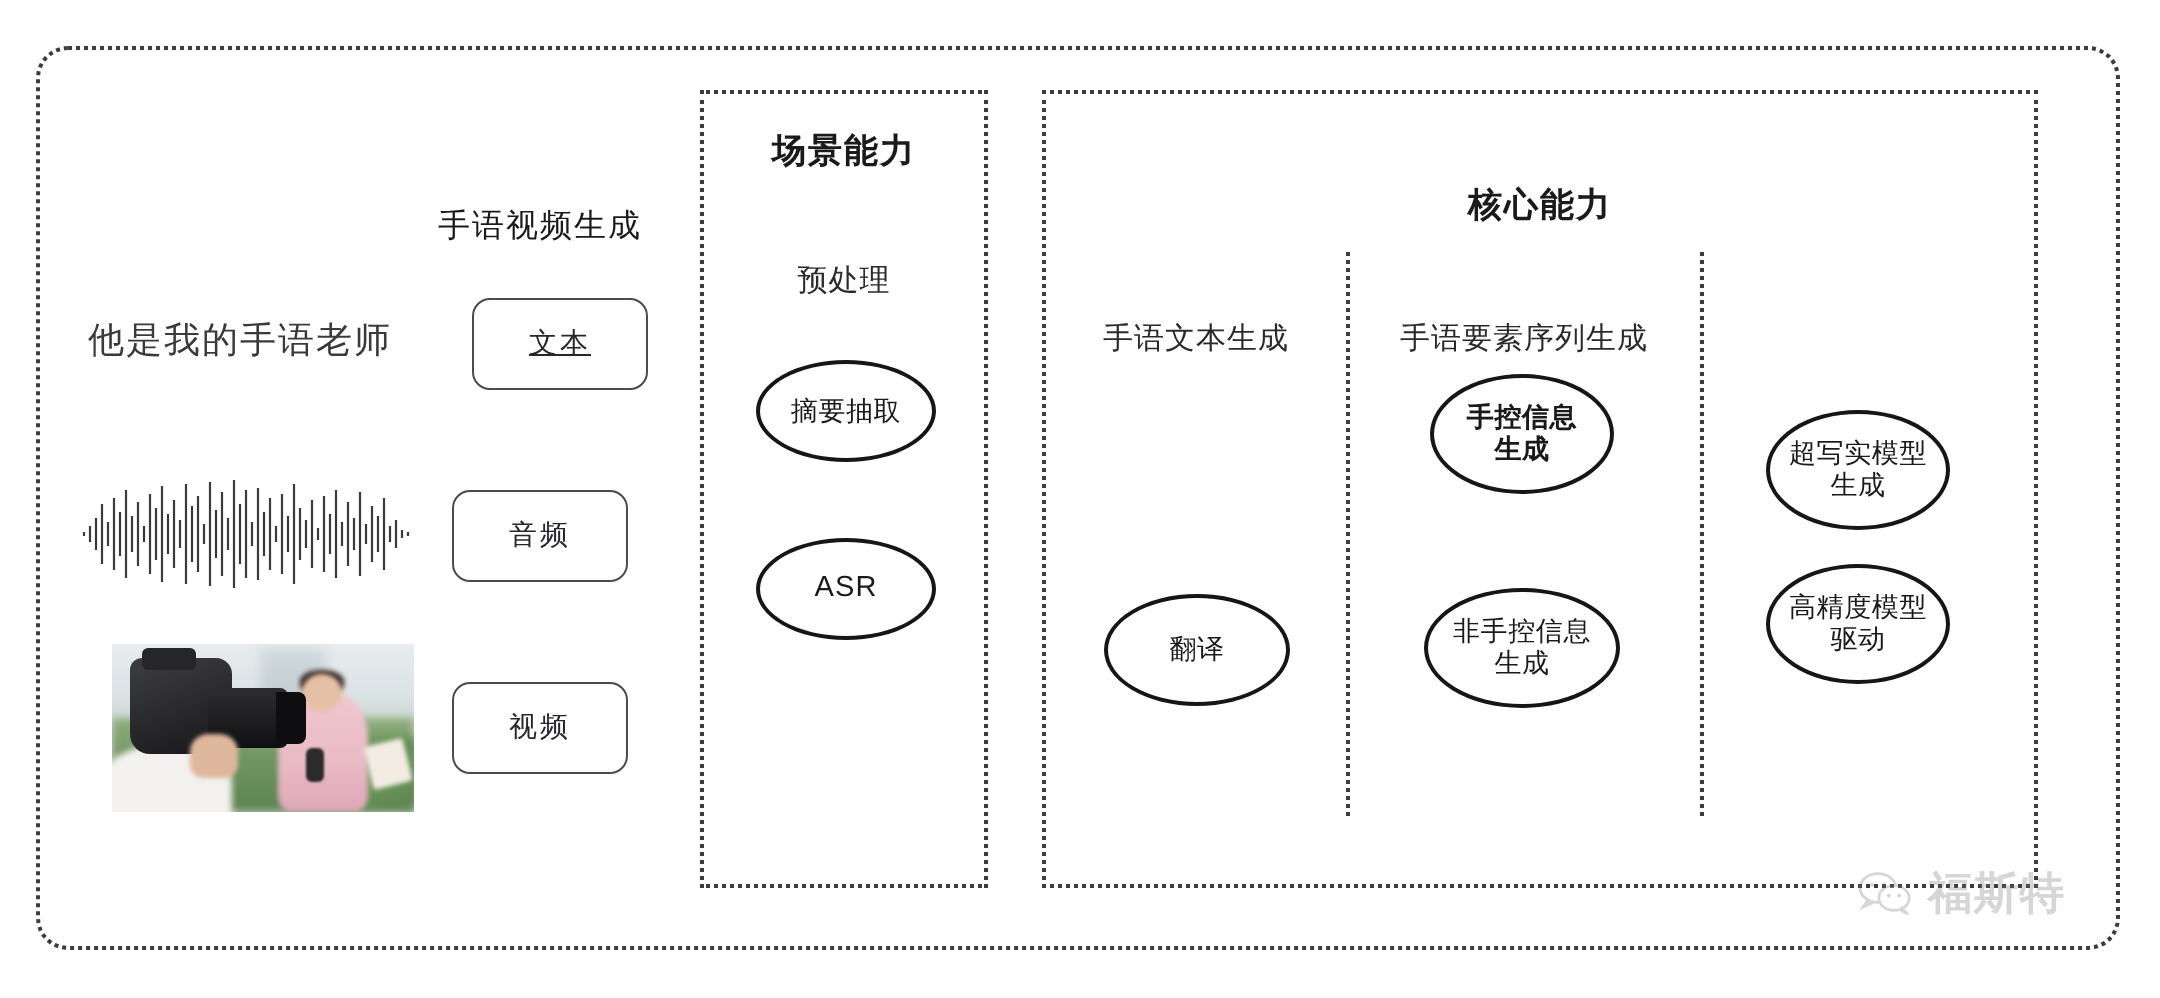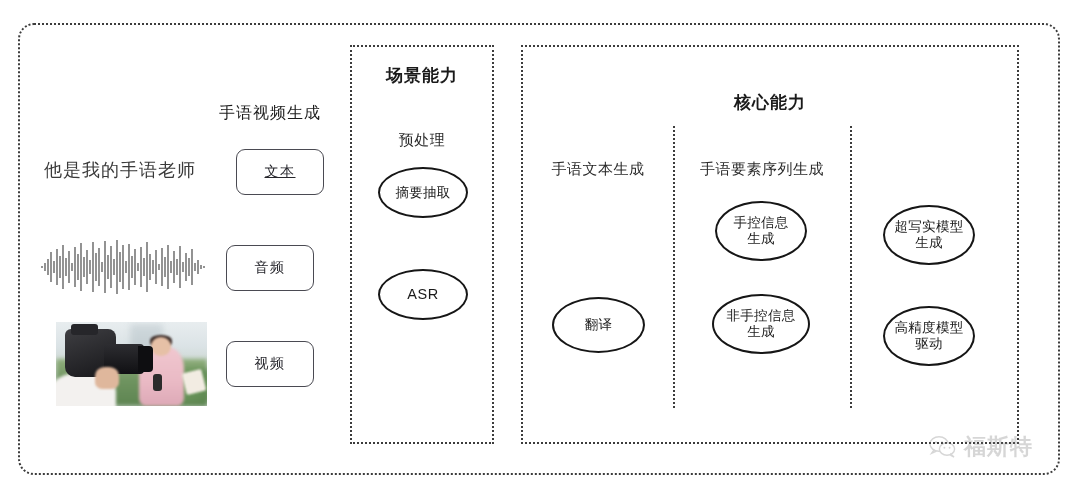--- a/index.html
+++ b/index.html
@@ -105,33 +105,33 @@
     font-size: 13.5px;
     line-height: 1.18;
     color: #1a1a1a;
     display: block;
     white-space: pre-line;
     letter-spacing: 0.3px;
   }
   .ellipse.en span { font-size: 14.5px; letter-spacing: 0.6px; }
 
   
-  .e-scene-0 { left: 378px; top: 167px; width: 90px; height: 51px; }
+  .e-scene-0 { left: 378px; top: 180px; width: 90px; height: 51px; }
   .e-scene-1 { left: 378px; top: 269px; width: 90px; height: 51px; }
   .e-scene-2 { left: 378px; top: 358px; width: 90px; height: 51px; }
 
   
   .e-c0-0 { left: 552px; top: 207px; width: 93px; height: 56px; }
   .e-c0-1 { left: 552px; top: 297px; width: 93px; height: 56px; }
   
-  .e-c1-0 { left: 715px; top: 201px; width: 92px; height: 60px; }
+  .e-c1-0 { left: 715px; top: 187px; width: 92px; height: 60px; font-weight: bold; }
   .e-c1-1 { left: 712px; top: 294px; width: 98px; height: 60px; }
   
   .e-c2-0 { left: 883px; top: 205px; width: 92px; height: 60px; }
-  .e-c2-1 { left: 883px; top: 306px; width: 92px; height: 60px; }
+  .e-c2-1 { left: 883px; top: 282px; width: 92px; height: 60px; }
 
   
   .inputs-title {
     position: absolute;
     left: 219px;
     top: 103px;
     font-size: 16px;
     font-weight: 500;
     color: #1a1a1a;
     letter-spacing: 1px;

